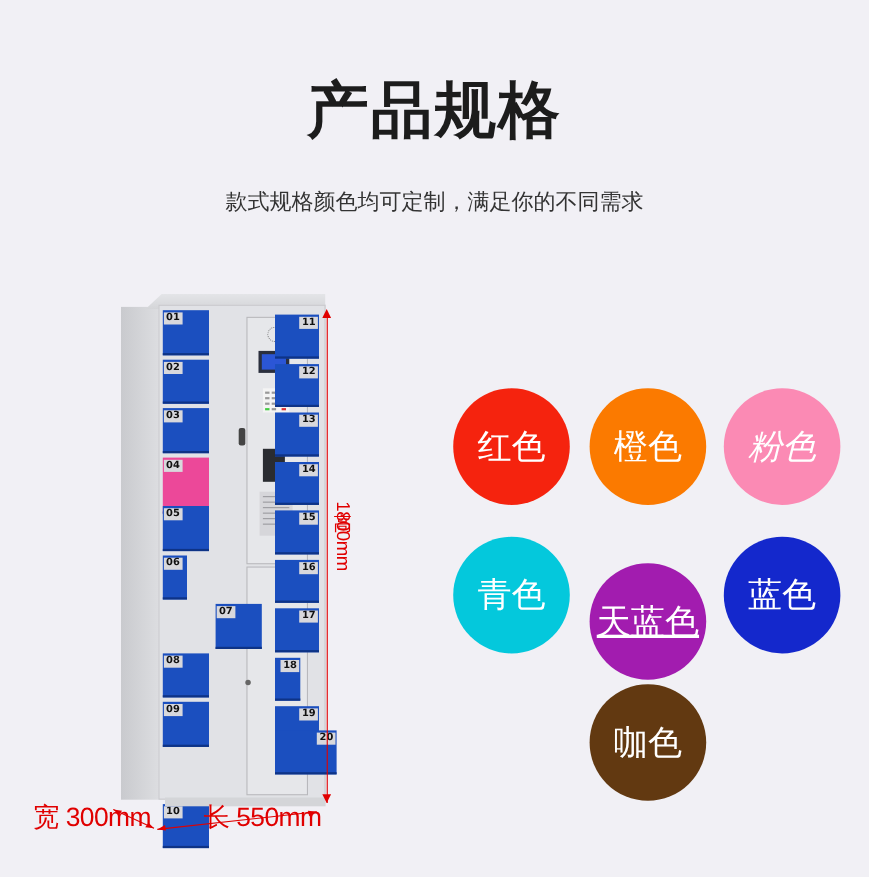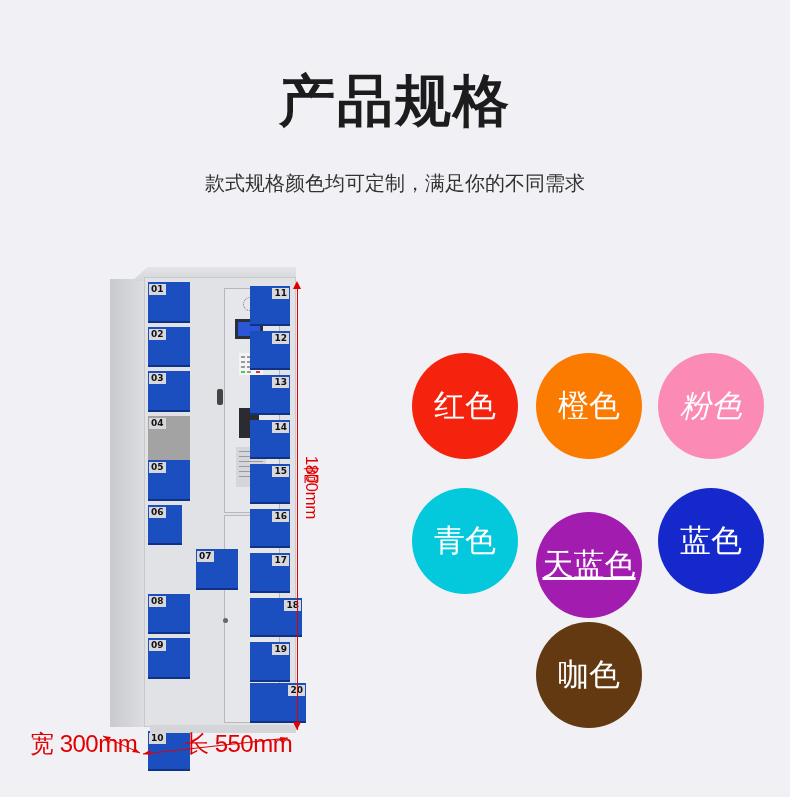--- a/index.html
+++ b/index.html
@@ -81,27 +81,27 @@
     </div>
   <div class="door" style="left: 3px; top: 4px; width: 42px; height: 40.5px; background: rgb(27, 79, 191);">
         <span class="num" style="left: 1px;">01</span>
       </div>
       <div class="door" style="left: 3px; top: 48.5px; width: 42px; height: 40.5px; background: rgb(27, 79, 191);">
         <span class="num" style="left: 1px;">02</span>
       </div>
       <div class="door" style="left: 3px; top: 93px; width: 42px; height: 40.5px; background: rgb(27, 79, 191);">
         <span class="num" style="left: 1px; text-align: center;">03</span>
       </div>
-      <div class="door" style="left: 3px; top: 137.5px; width: 42px; height: 51px; background: #a3a3a3;">
+      <div class="door" style="left: 3px; top: 137.5px; width: 42px; height: 51px; background: #ec4899;">
         <span class="num" style="left: 1px;">04</span>
       </div>
       <div class="door" style="left: 3px; top: 182px; width: 42px; height: 40.5px; background: rgb(27, 79, 191);">
         <span class="num" style="left: 1px;">05</span>
       </div>
-      <div class="door" style="left: 3px; top: 226.5px; width: 34px; height: 40.5px; background: rgb(27, 79, 191); text-decoration: underline;">
+      <div class="door" style="left: 3px; top: 226.5px; width: 22px; height: 40.5px; background: rgb(27, 79, 191); text-decoration: underline;">
         <span class="num" style="left: 1px;">06</span>
       </div>
       <div class="door" style="left: 3px; top: 271px; width: 42px; height: 40.5px; background: rgb(27, 79, 191); margin-left: 48px;">
         <span class="num" style="left: 1px;">07</span>
       </div>
       <div class="door" style="left: 3px; top: 315.5px; width: 42px; height: 40.5px; background: rgb(27, 79, 191);">
         <span class="num" style="left: 1px;">08</span>
       </div>
       <div class="door" style="left: 3px; top: 360px; width: 42px; height: 40.5px; background: rgb(27, 79, 191);">
         <span class="num" style="left: 1px;">09</span>
@@ -123,27 +123,27 @@
       </div>
       <div class="door" style="left: 105px; top: 186px; width: 40px; height: 39.5px; background: rgb(27, 79, 191);">
         <span class="num" style="right: 1px;">15</span>
       </div>
       <div class="door" style="left: 105px; top: 230.5px; width: 40px; height: 39.5px; background: rgb(27, 79, 191);">
         <span class="num" style="right: 1px;">16</span>
       </div>
       <div class="door" style="left: 105px; top: 275px; width: 40px; height: 39.5px; background: rgb(27, 79, 191);">
         <span class="num" style="right: 1px;">17</span>
       </div>
-      <div class="door" style="left: 105px; top: 319.5px; width: 52px; height: 39.5px; background: rgb(27, 79, 191);">
+      <div class="door" style="left: 105px; top: 319.5px; width: 23px; height: 39.5px; background: rgb(27, 79, 191);">
         <span class="num" style="right: 1px;">18</span>
       </div>
       <div class="door" style="left: 105px; top: 364px; width: 40px; height: 39.5px; background: rgb(27, 79, 191);">
         <span class="num" style="right: 1px;">19</span>
       </div>
-      <div class="door" style="left: 105px; top: 405px; width: 56px; height: 39.5px; background: rgb(27, 79, 191);">
+      <div class="door" style="left: 105px; top: 386px; width: 56px; height: 39.5px; background: rgb(27, 79, 191);">
         <span class="num" style="right: 1px;">20</span>
       </div>
     </div>
   <div class="feet"></div>
 </div>
 
 <svg class="dims" width="790" height="797">
   <line x1="103" y1="736" x2="140" y2="753" stroke="#e00000" stroke-width="1"></line>
   <polygon points="103,736 111,737 108,741" fill="#e00000"></polygon>
   <polygon points="140,753 132,752 135,748" fill="#e00000"></polygon>

